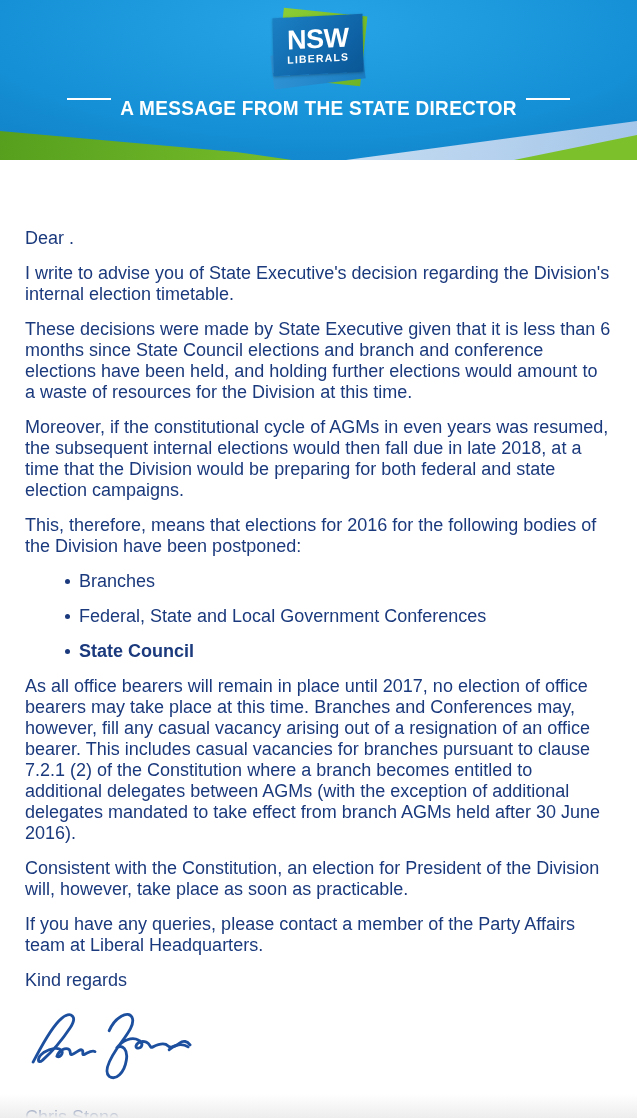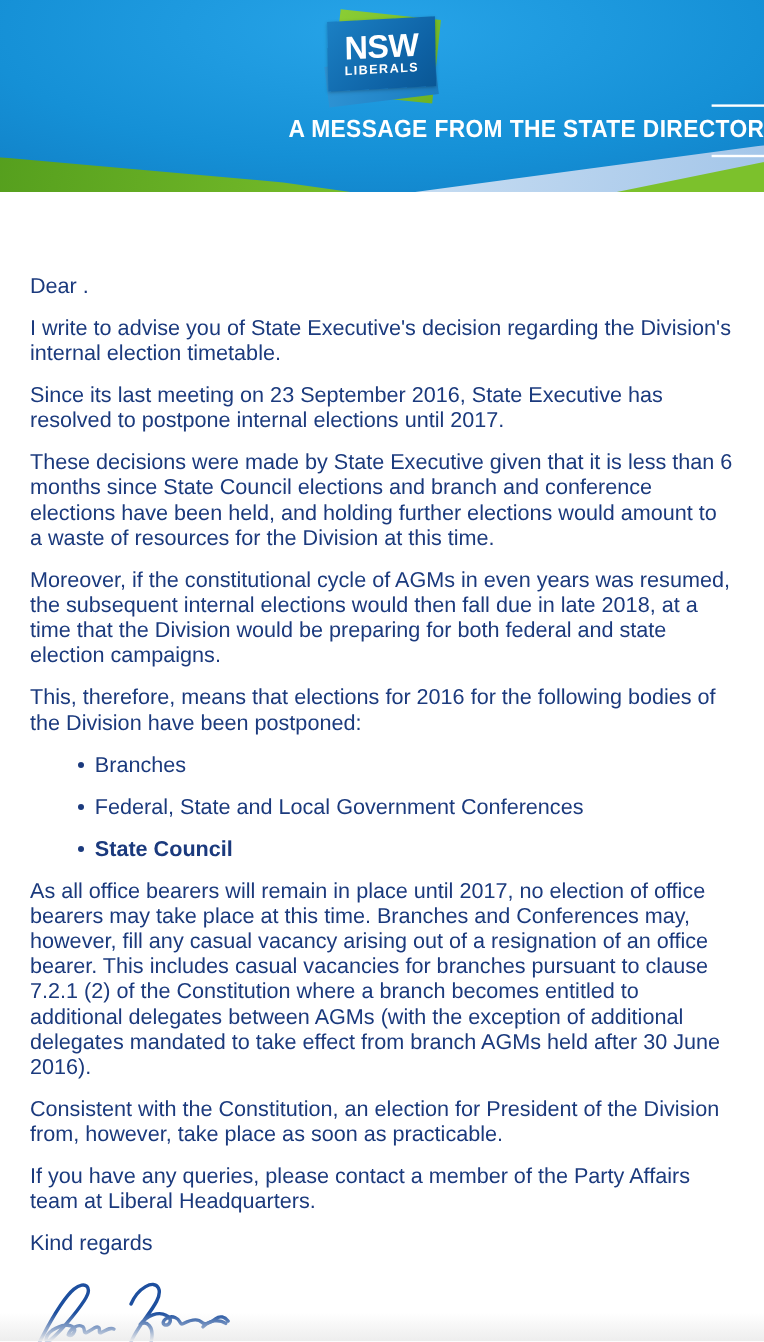--- a/index.html
+++ b/index.html
@@ -43,22 +43,22 @@
     background: linear-gradient(135deg, #1b80c4 0%, #0e62a5 70%, #0a5795 100%);
     transform: rotate(-3deg) skewX(-2deg);
     display:flex; flex-direction:column; align-items:center; justify-content:center;
     box-shadow: 0 1px 3px rgba(0,0,0,0.25);
   }
   .logo-nsw { color:#fff; font-weight:bold; font-size:27px; line-height:26px; letter-spacing:-0.5px; }
   .logo-liberals { color:#fff; font-weight:bold; font-size:10.5px; line-height:12px; letter-spacing:1.2px; }
 
   
   .banner-row {
-    position:absolute; top:87px; left:0; right:0;
-    display:flex; align-items:flex-end; justify-content:center; gap:9px;flex-direction:column;
+    position:absolute; top:98px; left:0; right:0;
+    display:flex; align-items:flex-start; justify-content:center; gap:9px;
   }
   .banner-line { width:44px; height:2px; background:#ffffff; }
   .banner-title {
     color:#ffffff; font-size:19px; font-weight:800; letter-spacing:0.3px;
     transform: scaleY(1.08); white-space:nowrap;
   }
 
   
   .content {
     padding:68px 25px 0 25px;
@@ -103,42 +103,41 @@
       <span class="banner-line"></span>
       <span class="banner-title">A MESSAGE FROM THE STATE DIRECTOR</span>
       <span class="banner-line"></span>
     </div>
   </div>
 
   <div class="content">
     <p>Dear .</p>
 
     <p>I write to advise you of State Executive's decision regarding the Division's internal election timetable.</p>
-    <p>Since its last meeting on 23 September 2016, State Executive has resolved to postpone internal elections until 2017.</p>
     <p>These decisions were made by State Executive given that it is less than 6 months since State Council elections and branch and conference elections have been held, and holding further elections would amount to a waste of resources for the Division at this time.</p>
     <p>Moreover, if the constitutional cycle of AGMs in even years was resumed, the subsequent internal elections would then fall due in late 2018, at a time that the Division would be preparing for both federal and state election campaigns.</p>
     <p>This, therefore, means that elections for 2016 for the following bodies of the Division have been postponed:</p>
 
     <ul class="bullets">
       <li class="bullet-item">
         <span class="bullet-dot"></span>
         <span>Branches</span>
       </li>
       <li class="bullet-item">
         <span class="bullet-dot"></span>
         <span>Federal, State and Local Government Conferences</span>
       </li>
       <li class="bullet-item">
         <span class="bullet-dot"></span>
         <span>State Council</span>
       </li>
     </ul>
 
     <p>As all office bearers will remain in place until 2017, no election of office bearers may take place at this time.  Branches and Conferences may, however, fill any casual vacancy arising out of a resignation of an office bearer.  This includes casual vacancies for branches pursuant to clause 7.2.1 (2) of the Constitution where a branch becomes entitled to additional delegates between AGMs (with the exception of additional delegates mandated to take effect from branch AGMs held after 30 June 2016).</p>
-    <p>Consistent with the Constitution, an election for President of the Division from, however, take place as soon as practicable.</p>
+    <p>Consistent with the Constitution, an election for President of the Division will, however, take place as soon as practicable.</p>
     <p>If you have any queries, please contact a member of the Party Affairs team at Liberal Headquarters.</p>
 
     <p>Kind regards</p>
 
     <div class="signature">
       <svg width="172" height="78" viewBox="0 0 180 82" aria-hidden="true">
         <g fill="none" stroke="#1d4f9f" stroke-width="3" stroke-linecap="round" stroke-linejoin="round">
           <path d="M6,60 C12,49 24,24 36,14 C46,6 53,12 45,24 C37,36 24,51 16,58 C10,63 10,55 17,50 C25,45 33,44 36,48 C38,51 34,56 31,54 C33,48 40,44 44,47 C46,49 44,53 47,52 C52,50 56,45 58,48 C59,50 57,53 60,52 C64,50 68,47 71,49"></path>
           <path d="M86,27 C92,13 106,5 110,13 C114,21 102,34 94,46 C86,58 80,70 86,75 C93,80 102,71 104,58 C106,47 100,41 94,45 C100,37 110,33 117,37 C123,40 120,47 115,45 C112,43 118,36 125,39 C130,41 128,46 132,44 C138,41 144,39 148,43 C151,46 156,43 160,40 C164,37 168,38 171,42"></path>
           <path d="M149,47 C155,41 163,40 169,44"></path>

